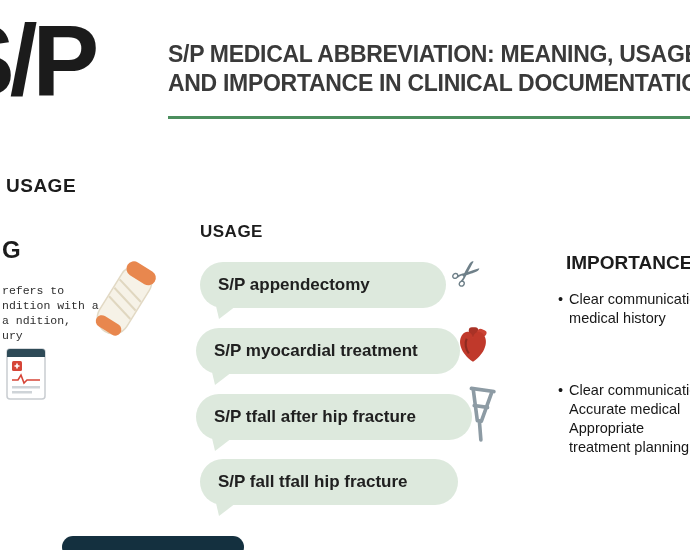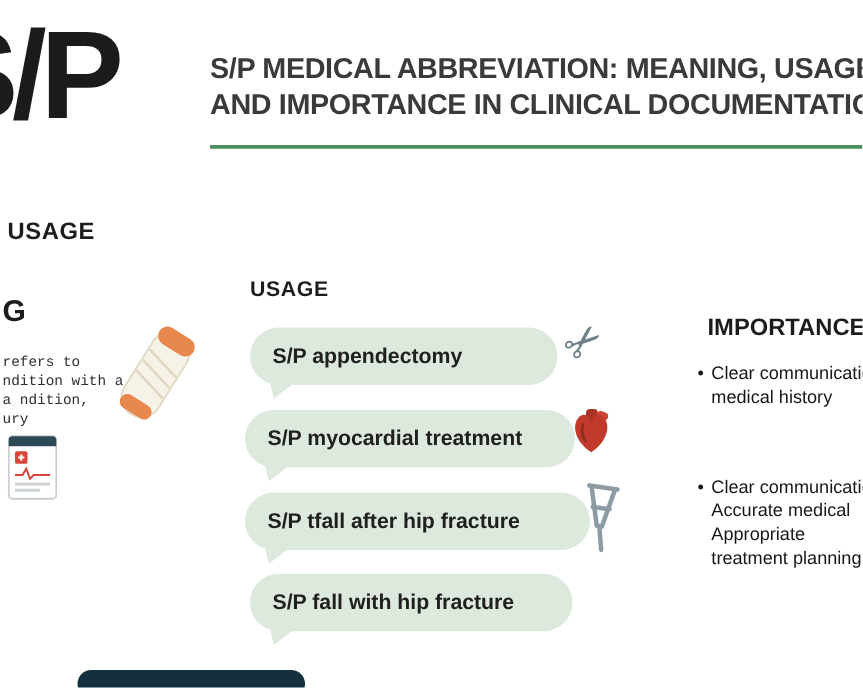--- a/index.html
+++ b/index.html
@@ -98,21 +98,21 @@
 <div class="bubble b1">
   <span>S/P appendectomy</span>
 </div>
 <div class="bubble b2">
   <span>S/P myocardial treatment</span>
 </div>
 <div class="bubble b3">
   <span>S/P tfall after hip fracture</span>
 </div>
 <div class="bubble b4">
-  <span>S/P fall with hip fracture</span>
+  <span>S/P fall tfall hip fracture</span>
 </div>
 
 <div class="icon-scissors">✂</div>
 
 <div class="icon-heart">
   <svg width="42" height="42" viewBox="0 0 40 40" aria-hidden="true">
     <rect x="16" y="3" width="9" height="10" rx="3" fill="#a93226"></rect>
     <rect x="24" y="5" width="9" height="6" rx="3" fill="#cb4335" transform="rotate(22 28 8)"></rect>
     <path d="M20 36 C8 28 5 16 10 10 C14 5 19 8 20 13 C21 8 26 5 30 10 C35 16 32 28 20 36 Z" fill="#c0392b"></path>
     <path d="M14 14 C12 18 13 24 16 28" stroke="#8e2b20" stroke-width="2" fill="none"></path>

